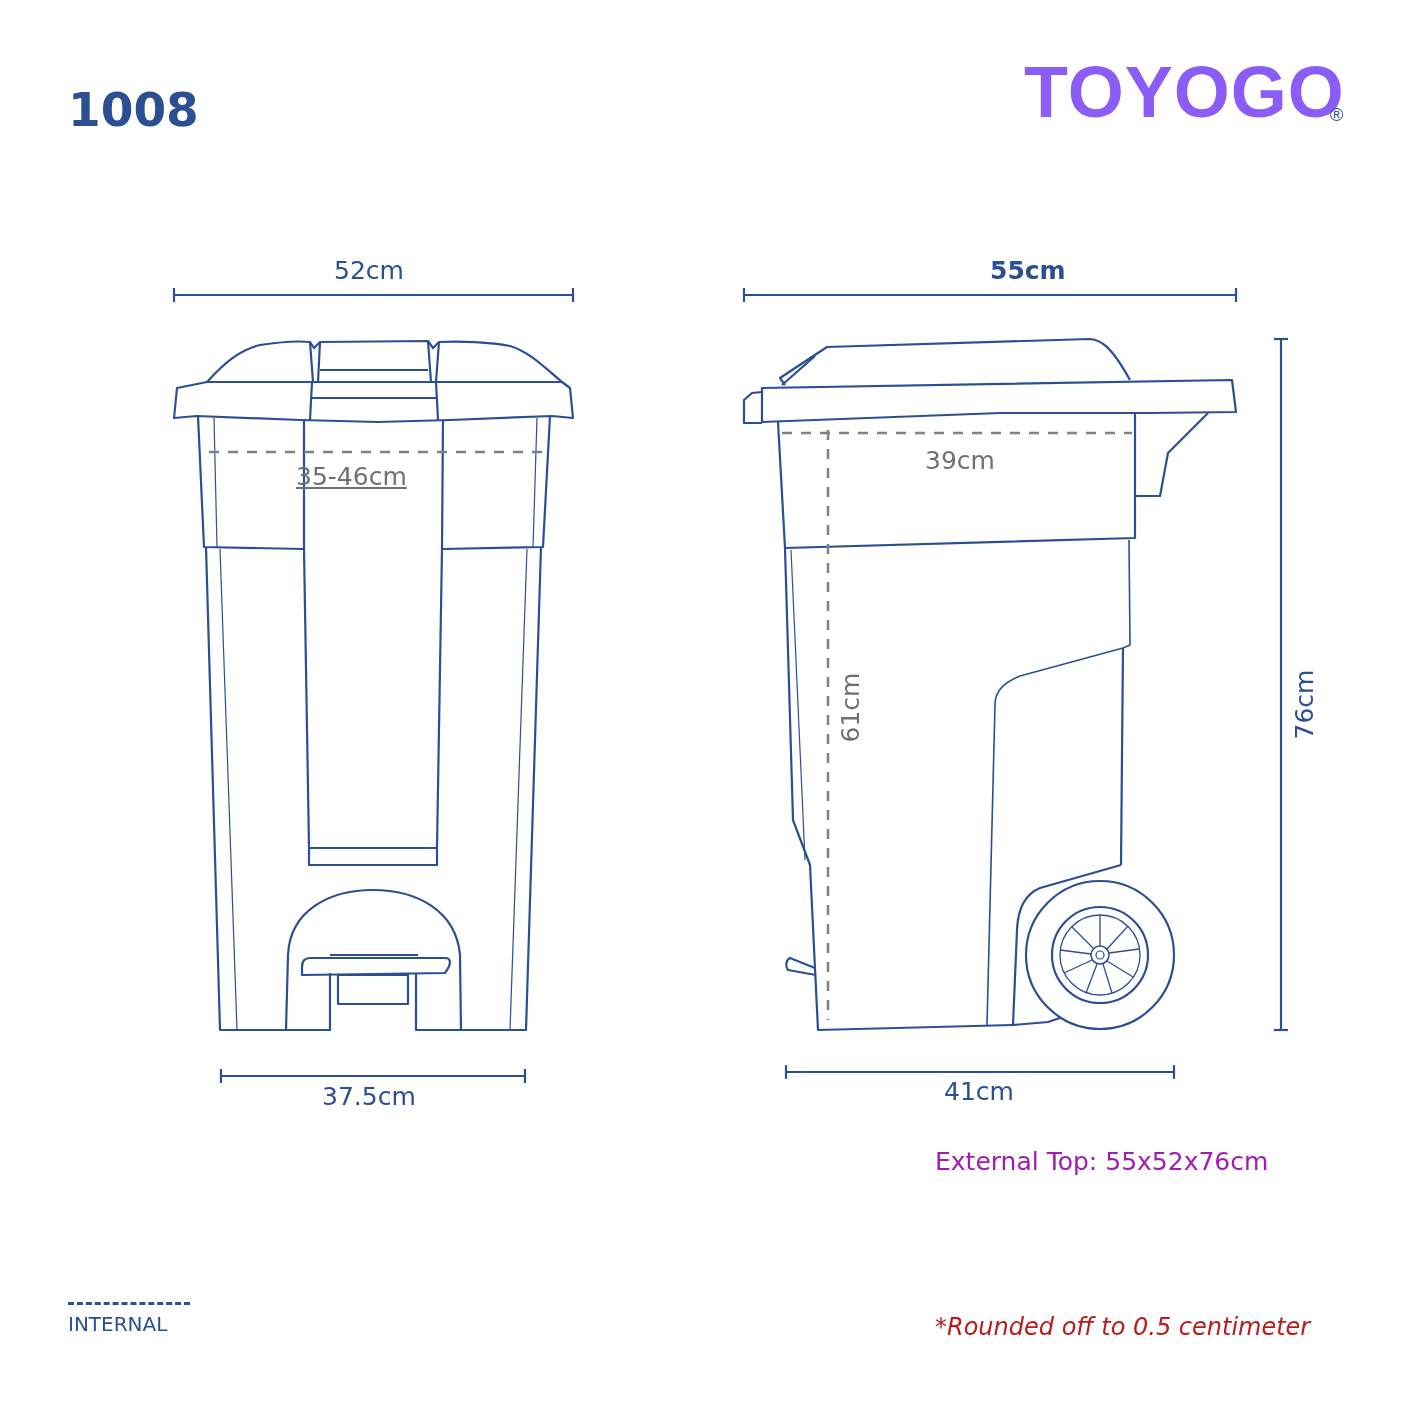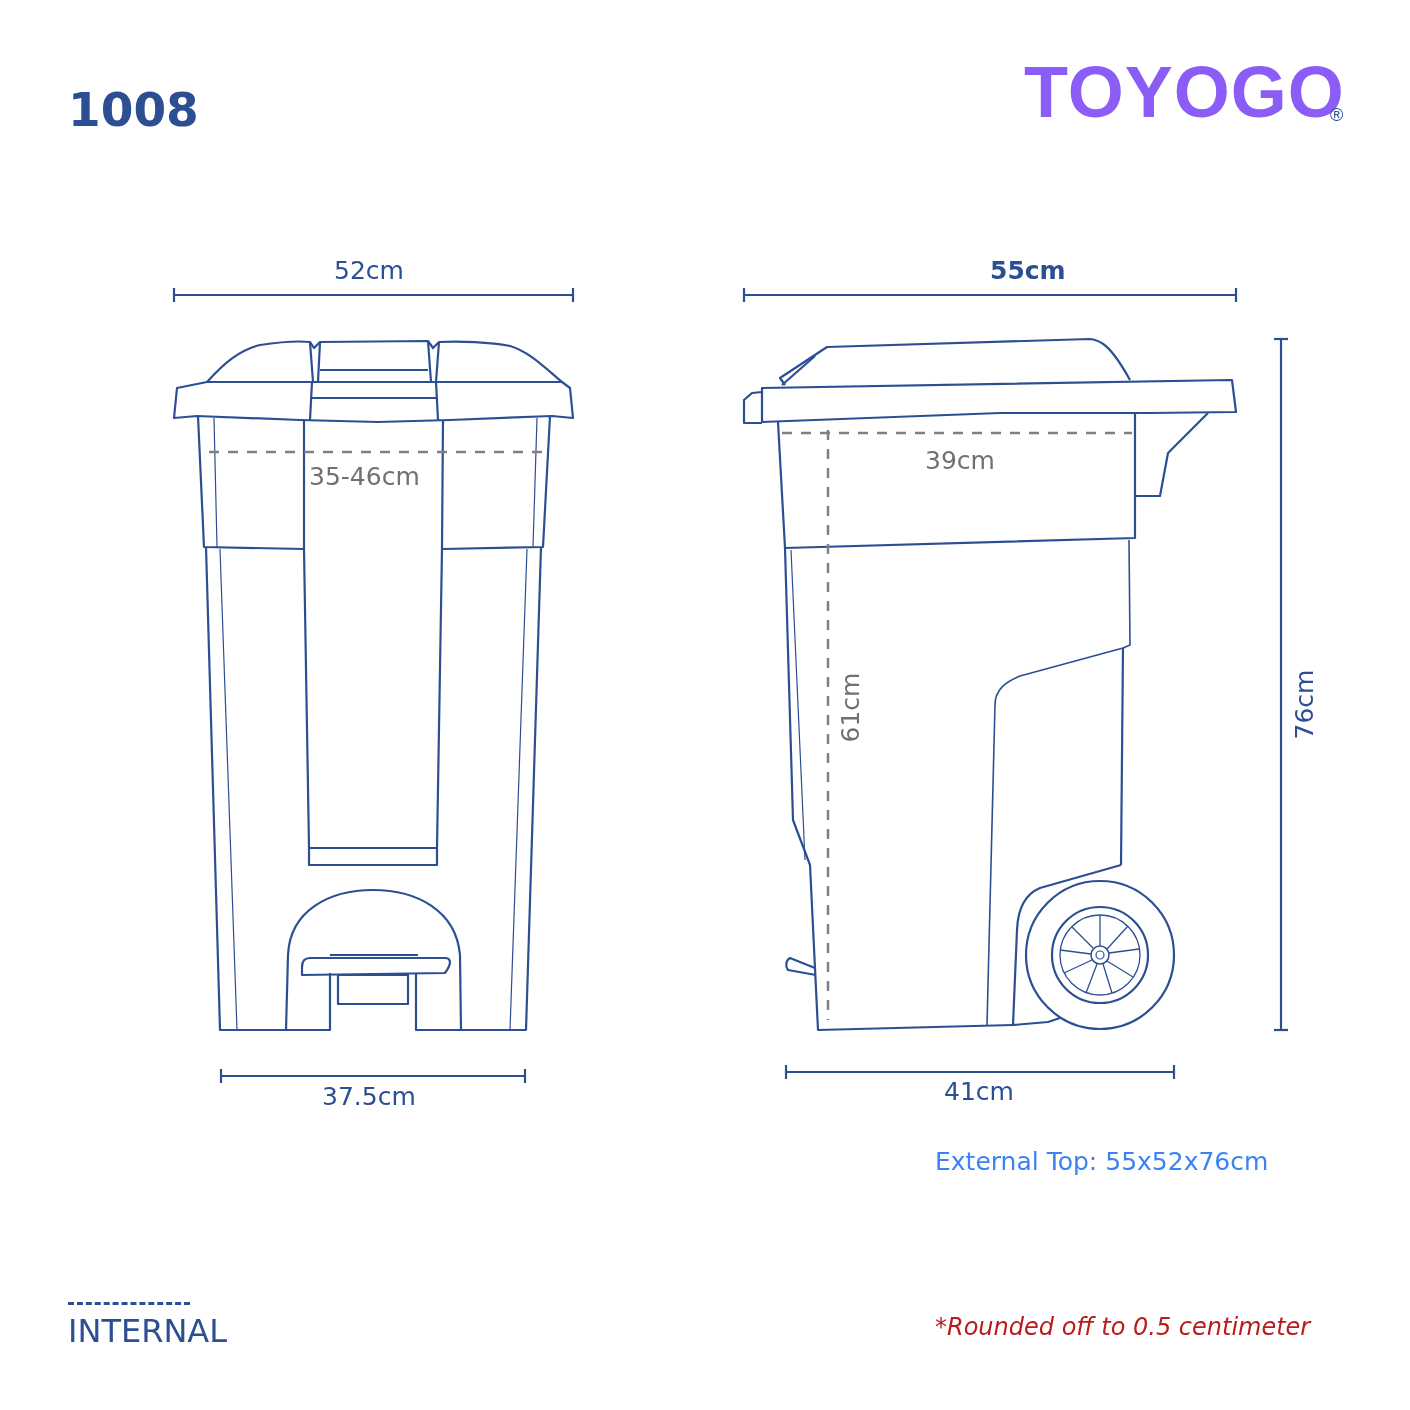--- a/index.html
+++ b/index.html
@@ -5,25 +5,25 @@
   html, body { margin: 0; padding: 0; background: #ffffff; }
   body { width: 1410px; height: 1410px; position: relative; overflow: hidden;
          font-family: "DejaVu Sans", "Liberation Sans", sans-serif; color: #2c4f93; }
   .abs { position: absolute; }
   .model { left: 68px; top: 82px; font-size: 47px; font-weight: bold; color: #2c4f93; letter-spacing: 0px; }
   .brand { left: 1024px; top: 56px; font-family: "Liberation Sans", sans-serif; font-size: 72px; font-weight: bold; color: #8b5cf6; letter-spacing: 1px; line-height: 1; }
   .reg { left: 1330px; top: 105px; font-family: "Liberation Sans", sans-serif; font-size: 18px; color: #2c4f93; }
   svg.drawing { position: absolute; left: 0; top: 0; }
   .dim { font-size: 25px; color: #2c4f93; white-space: nowrap; }
   .dim-int { font-size: 25px; color: #707070; white-space: nowrap; }
-  .specs { left: 935px; top: 1145px; font-size: 25px; color: #3b82f6; line-height: 33px; }
+  .specs { left: 935px; top: 1145px; font-size: 25px; color: #a21caf; line-height: 33px; }
   .specs .gap { height: 33px; }
   .note { left: 935px; top: 1313px; font-size: 24px; font-style: italic; color: #b91c1c; }
   .legend-line { left: 68px; top: 1302px; width: 122px; height: 0; border-top: 3px dashed #2c4f93; }
-  .legend-label { left: 68px; top: 1312px; font-size: 32px; color: #2c4f93; }
+  .legend-label { left: 68px; top: 1312px; font-size: 20px; color: #2c4f93; }
   .rot { transform: rotate(-90deg); transform-origin: center center; }
 </style>
 </head>
 <body>
 
 <div class="abs model">1008</div>
 <div class="abs brand">TOYOGO</div>
 <div class="abs reg">®</div>
 
 <svg class="drawing" width="1410" height="1410" viewBox="0 0 1410 1410">
@@ -134,21 +134,21 @@
   </g>
 
   <g fill="none" stroke="#808080" stroke-width="2.5" stroke-dasharray="10 9">
     <line x1="209" y1="452" x2="546" y2="452"></line>
     <line x1="782" y1="433" x2="1132" y2="433"></line>
     <line x1="828" y1="430" x2="828" y2="1020"></line>
   </g>
 </svg>
 
 <div class="abs dim" style="left:334px; top:256px;">52cm</div>
-<div class="abs dim-int" style="left:309px; top:462px;">35-46cm</div>
+<div class="abs dim-int" style="left:296px; top:462px;text-decoration:underline;">35-46cm</div>
 <div class="abs dim" style="left:322px; top:1082px;">37.5cm</div>
 
 <div class="abs dim" style="left:990px; top:256px;font-weight:bold;">55cm</div>
 <div class="abs dim-int" style="left:925px; top:446px;">39cm</div>
 <div class="abs dim-int rot" style="left:815px; top:693px; width:70px; text-align:center;">61cm</div>
 <div class="abs dim rot" style="left:1266px; top:690px; width:76px; text-align:center;">76cm</div>
 <div class="abs dim" style="left:944px; top:1077px;">41cm</div>
 
 <div class="abs specs">
   <div>External Top: 55x52x76cm</div>

